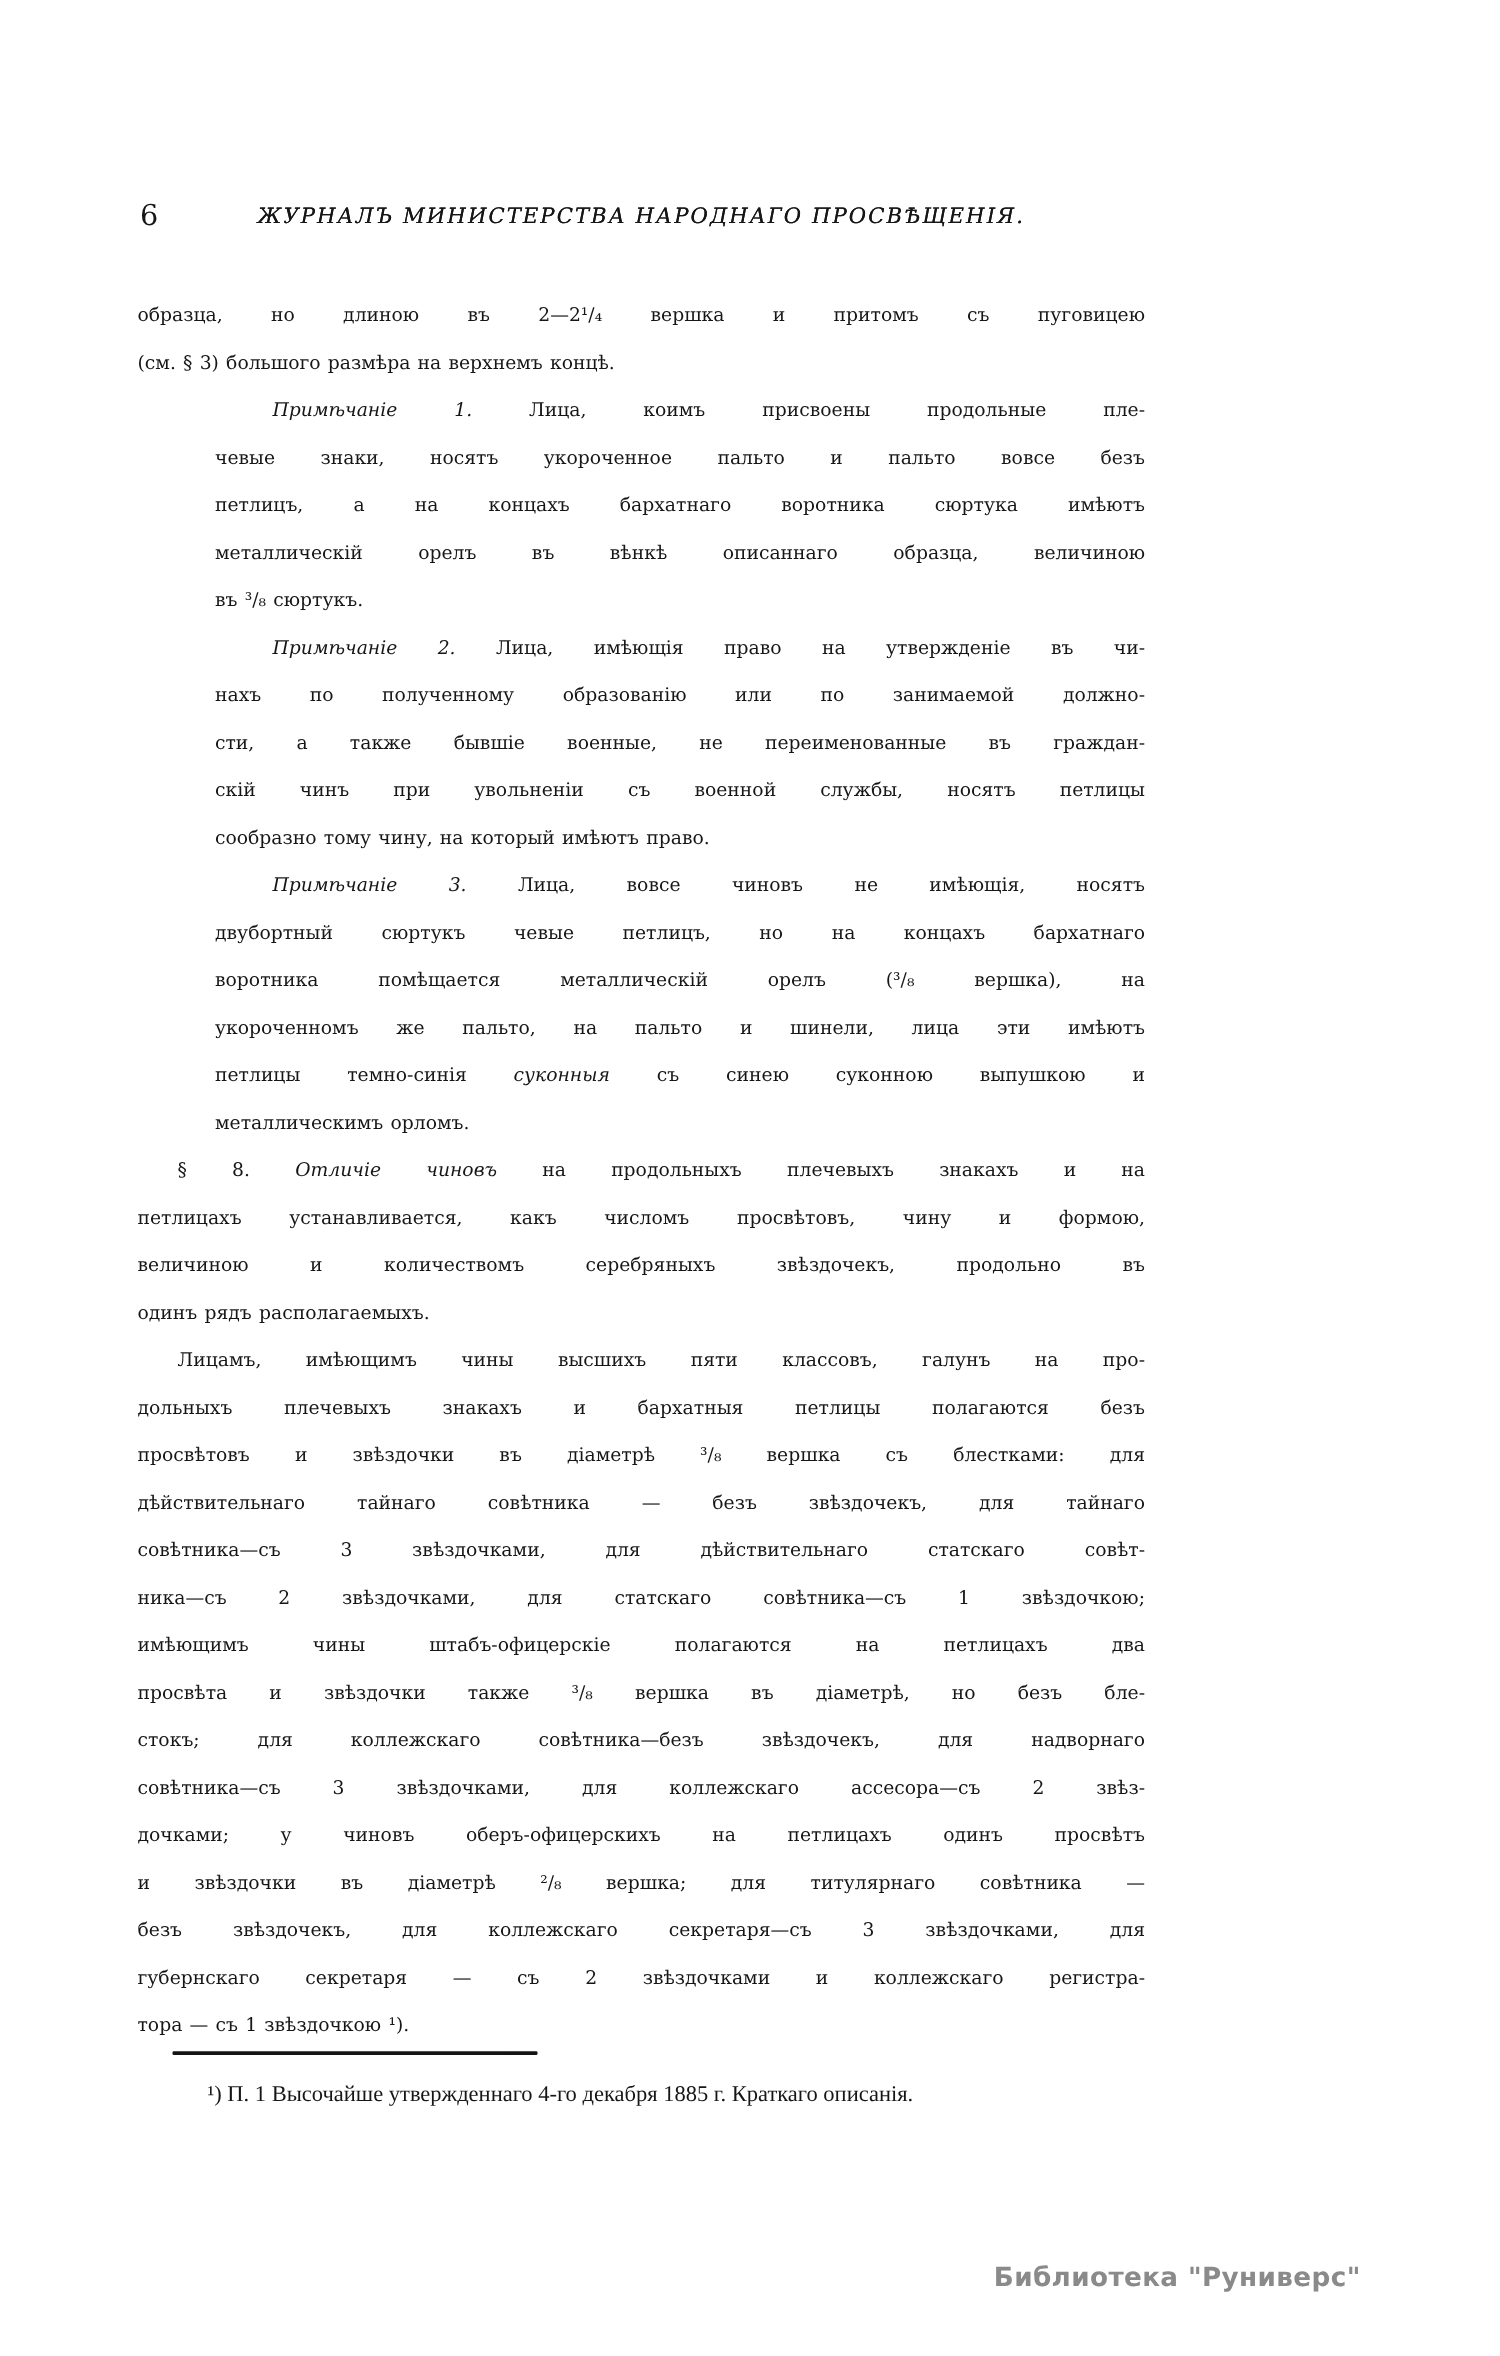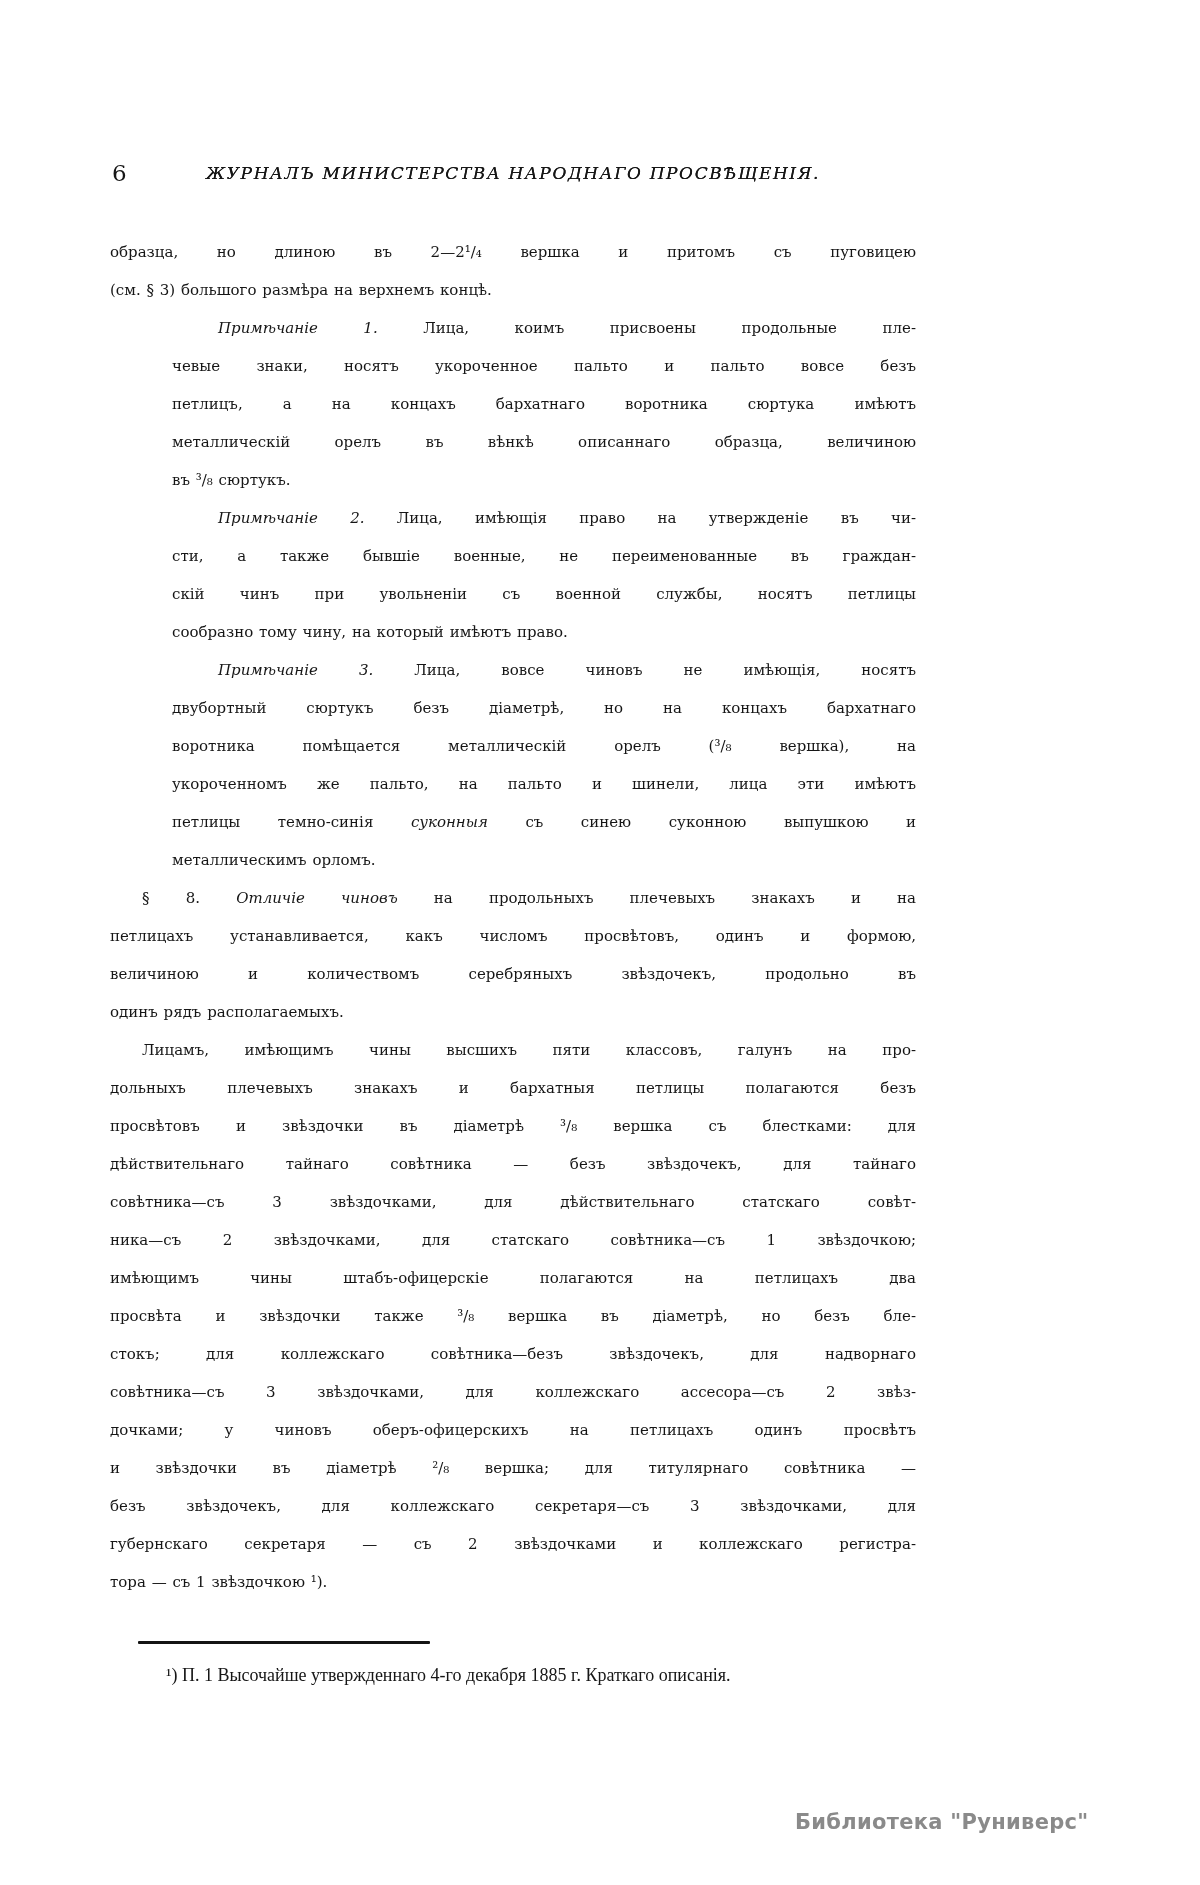--- a/index.html
+++ b/index.html
@@ -91,35 +91,36 @@
       </div>
       <div class="para note">
         <div class="line first"><i>Примѣчаніе 1.</i><span> Лица, коимъ присвоены продольные пле-</span></div>
         <div class="line"><span>чевые знаки, носятъ укороченное пальто и пальто вовсе безъ</span></div>
         <div class="line"><span>петлицъ, а на концахъ бархатнаго воротника сюртука имѣютъ</span></div>
         <div class="line"><span>металлическій орелъ въ вѣнкѣ описаннаго образца, величиною</span></div>
         <div class="line last"><span>въ ³/₈ сюртукъ.</span></div>
       </div>
       <div class="para note">
         <div class="line first"><i>Примѣчаніе 2.</i><span> Лица, имѣющія право на утвержденіе въ чи-</span></div>
+        <div class="line"><span>нахъ по полученному образованію или по занимаемой должно-</span></div>
         <div class="line"><span>сти, а также бывшіе военные, не переименованные въ граждан-</span></div>
         <div class="line"><span>скій чинъ при увольненіи съ военной службы, носятъ петлицы</span></div>
         <div class="line last"><span>сообразно тому чину, на который имѣютъ право.</span></div>
       </div>
       <div class="para note">
         <div class="line first"><i>Примѣчаніе 3.</i><span> Лица, вовсе чиновъ не имѣющія, носятъ</span></div>
-        <div class="line"><span>двубортный сюртукъ безъ діаметрѣ, но на концахъ бархатнаго</span></div>
+        <div class="line"><span>двубортный сюртукъ чевые петлицъ, но на концахъ бархатнаго</span></div>
         <div class="line"><span>воротника помѣщается металлическій орелъ (³/₈ вершка), на</span></div>
         <div class="line"><span>укороченномъ же пальто, на пальто и шинели, лица эти имѣютъ</span></div>
         <div class="line"><span>петлицы темно-синія </span><i>суконныя</i><span> съ синею суконною выпушкою и</span></div>
         <div class="line last"><span>металлическимъ орломъ.</span></div>
       </div>
       <div class="para body">
         <div class="line first"><span>§ 8. </span><i>Отличіе чиновъ</i><span> на продольныхъ плечевыхъ знакахъ и на</span></div>
-        <div class="line"><span>петлицахъ устанавливается, какъ числомъ просвѣтовъ, одинъ и формою,</span></div>
+        <div class="line"><span>петлицахъ устанавливается, какъ числомъ просвѣтовъ, чину и формою,</span></div>
         <div class="line"><span>величиною и количествомъ серебряныхъ звѣздочекъ, продольно въ</span></div>
         <div class="line last"><span>одинъ рядъ располагаемыхъ.</span></div>
       </div>
       <div class="para body">
         <div class="line first"><span>Лицамъ, имѣющимъ чины высшихъ пяти классовъ, галунъ на про-</span></div>
         <div class="line"><span>дольныхъ плечевыхъ знакахъ и бархатныя петлицы полагаются безъ</span></div>
         <div class="line"><span>просвѣтовъ и звѣздочки въ діаметрѣ ³/₈ вершка съ блестками: для</span></div>
         <div class="line"><span>дѣйствительнаго тайнаго совѣтника — безъ звѣздочекъ, для тайнаго</span></div>
         <div class="line"><span>совѣтника—съ 3 звѣздочками, для дѣйствительнаго статскаго совѣт-</span></div>
         <div class="line"><span>ника—съ 2 звѣздочками, для статскаго совѣтника—съ 1 звѣздочкою;</span></div>

